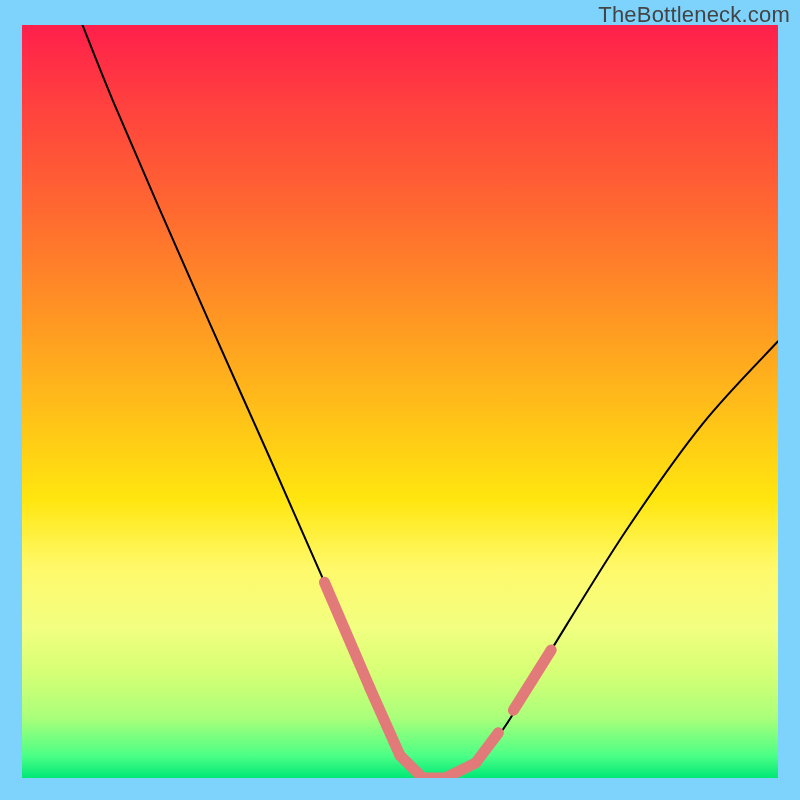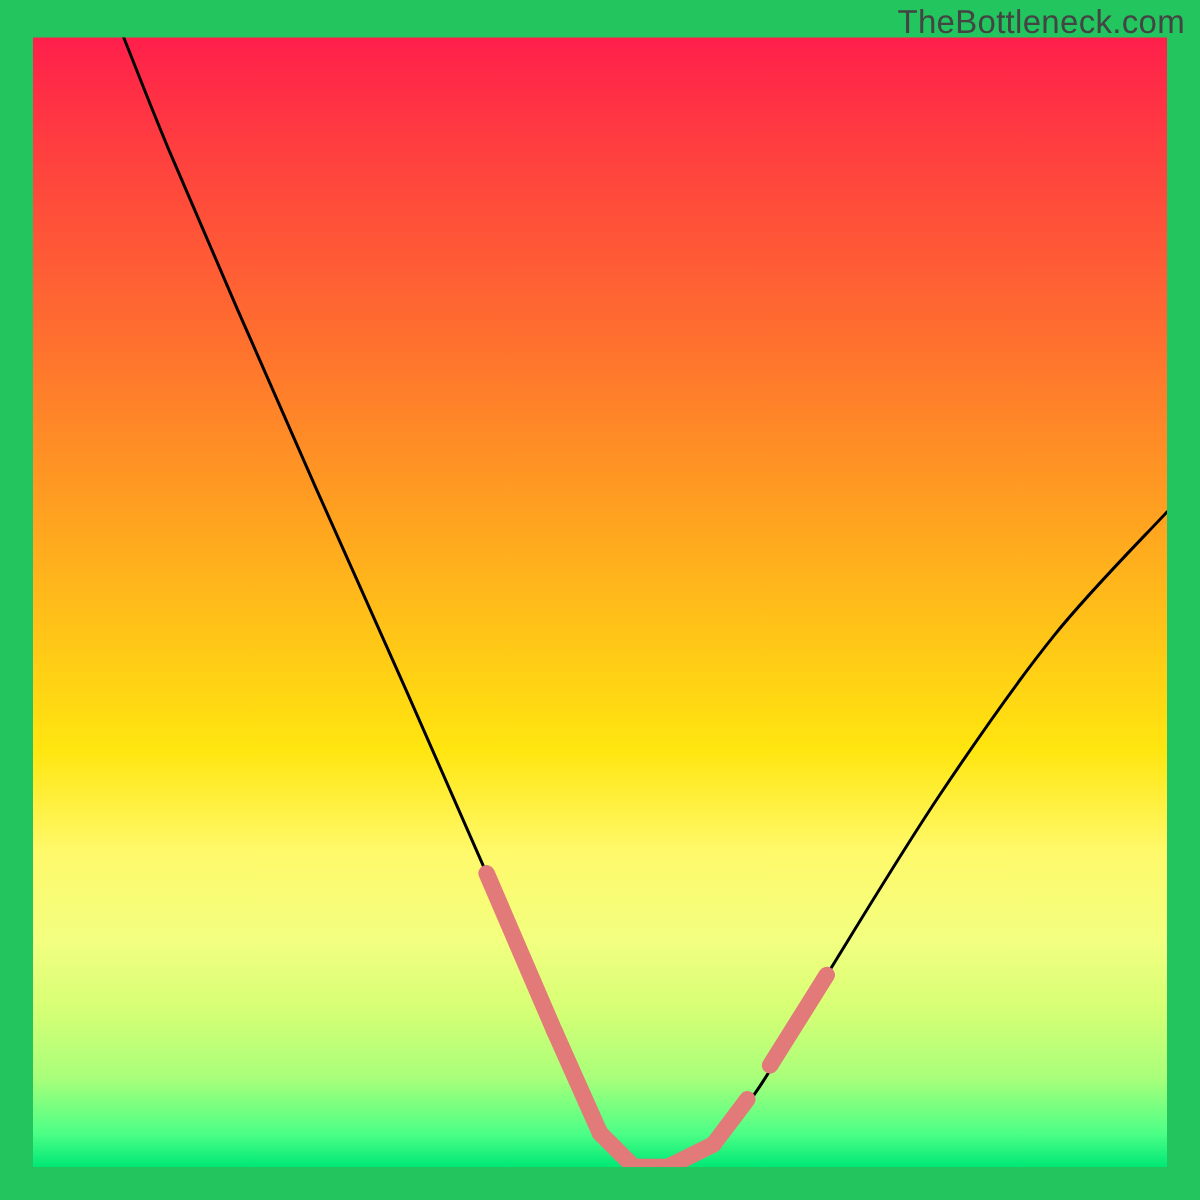--- a/index.html
+++ b/index.html
@@ -7,21 +7,21 @@
     padding: 0;
     width: 800px;
     height: 800px;
     overflow: hidden;
     font-family: Arial, Helvetica, sans-serif;
   }
   .frame {
     position: relative;
     width: 800px;
     height: 800px;
-    background: #22c55e;
+    background: #7dd3fc;
   }
   .watermark {
     position: absolute;
     top: 2px;
     right: 10px;
     color: #444;
     font-size: 22px;
     font-weight: 500;
     letter-spacing: 0.2px;
     z-index: 5;

